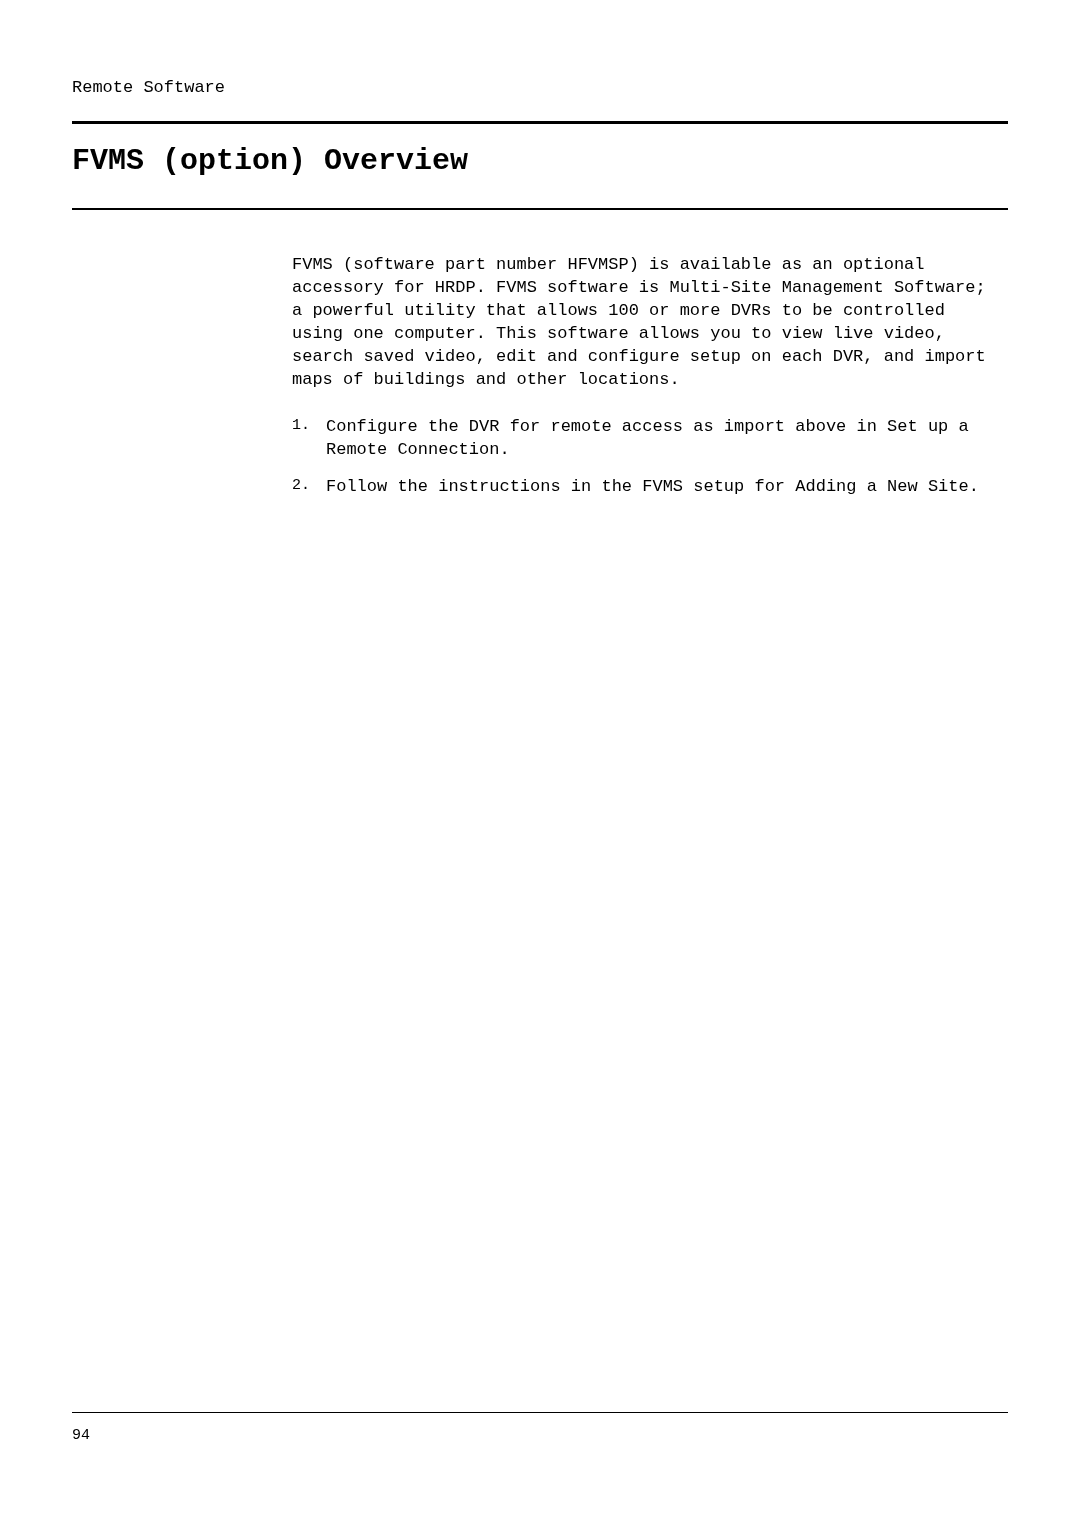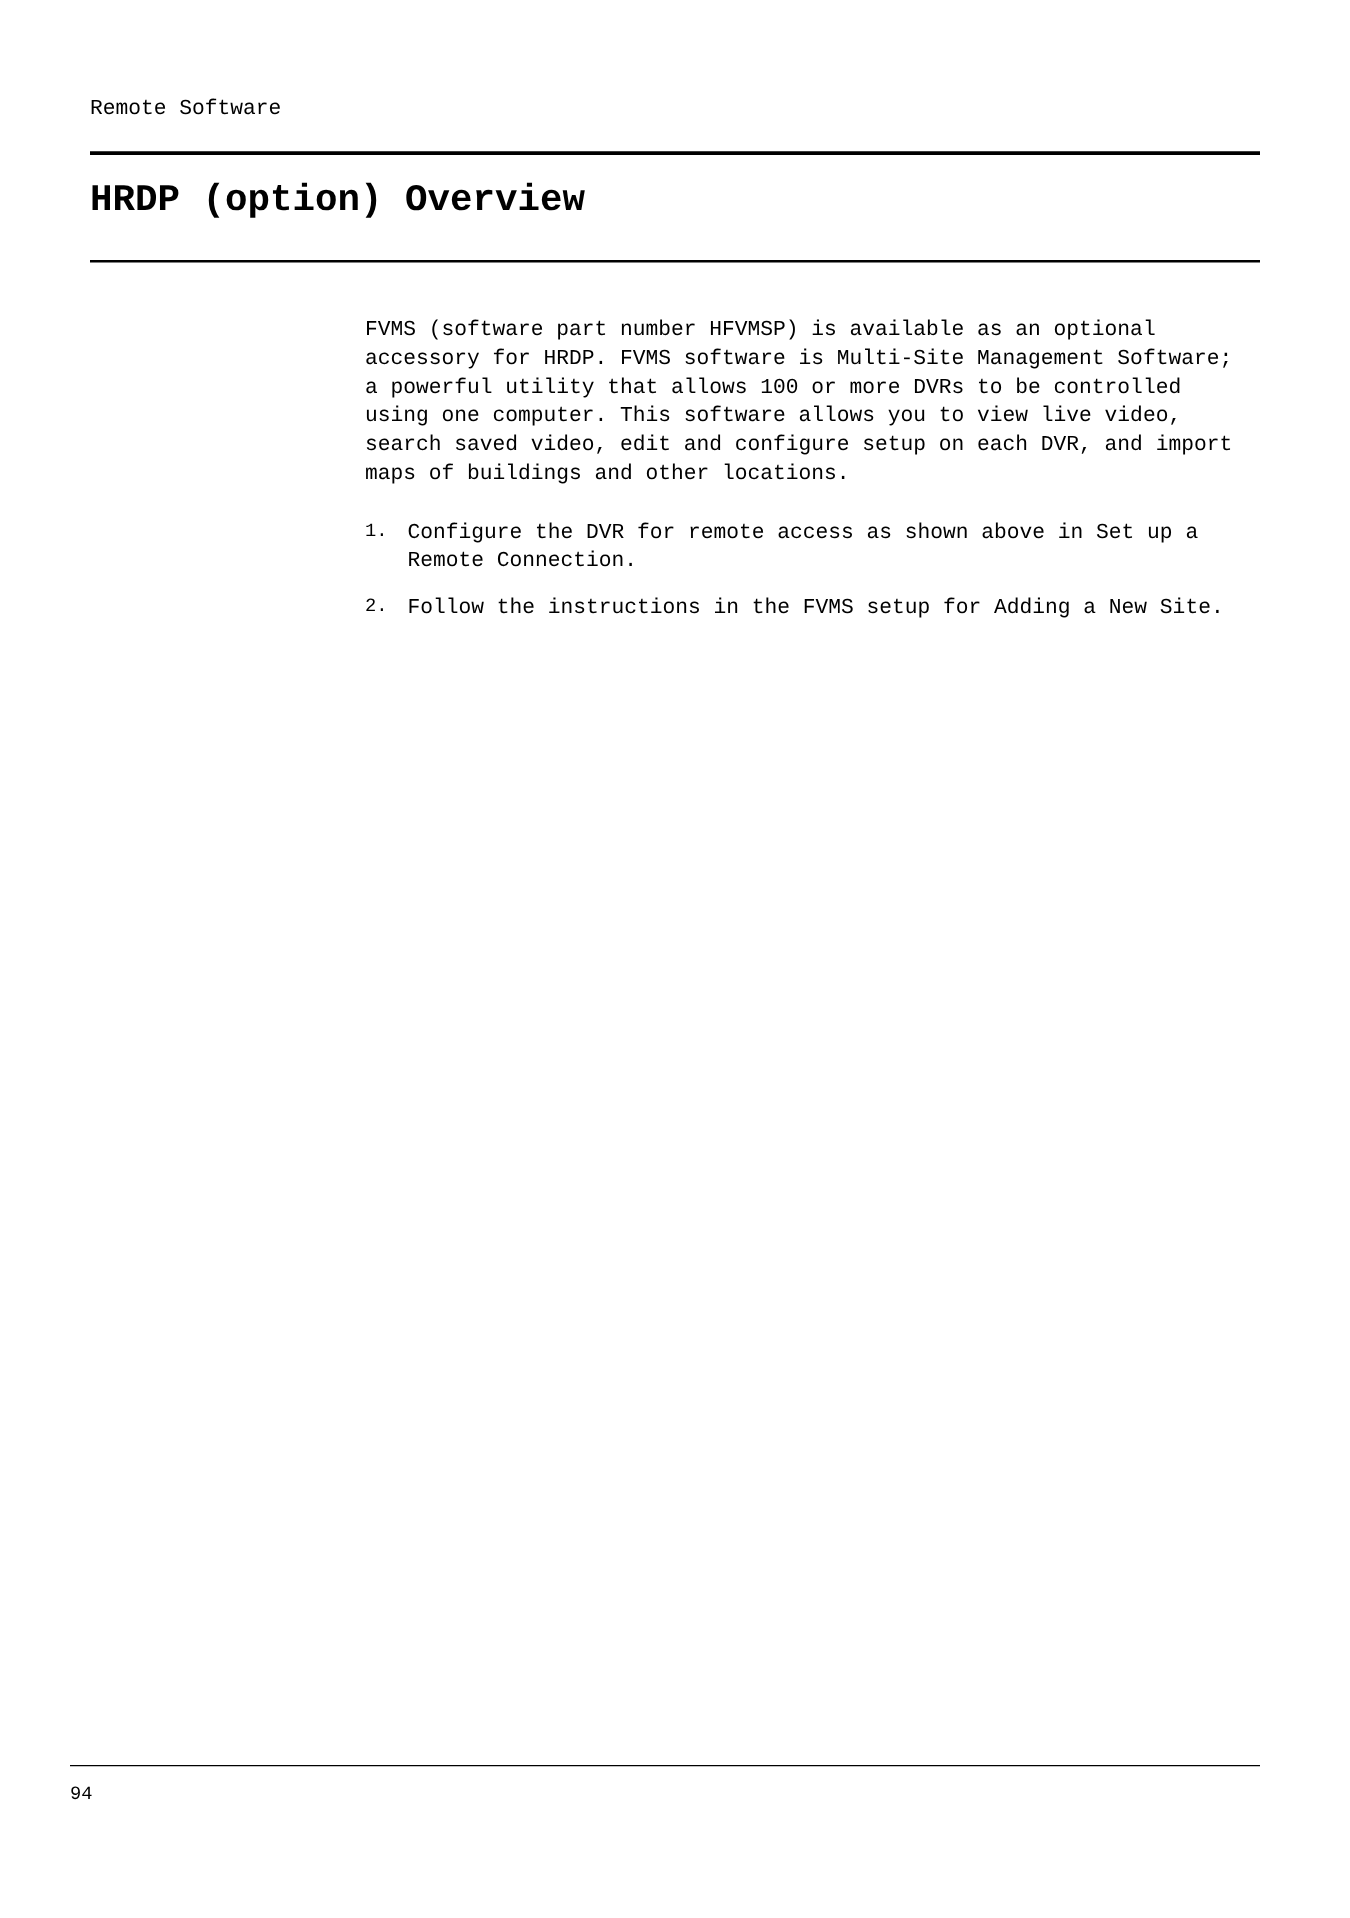--- a/index.html
+++ b/index.html
@@ -54,51 +54,51 @@
     .list-number {
       width: 34px;
       flex-shrink: 0;
       font-size: 15px;
     }
     .list-text {
       flex: 1;
     }
     .footer {
       position: absolute;
-      left: 56px;
+      left: 72px;
       right: 72px;
       bottom: 90px;
     }
     .footer-line {
       border-top: 1px solid #000;
       margin-bottom: 14px;
     }
     .page-number {
       font-size: 15px;
     }
   </style>
 </head>
 <body>
 
 <div class="page">
 
   <div class="header-text">Remote Software</div>
 
   <div class="title-block">
-    <h1 class="main-title">HRDP (option) Overview</h1>
+    <h1 class="main-title">FVMS (option) Overview</h1>
   </div>
 
 
   <div class="body-text">
     <div class="paragraph">FVMS (software part number HFVMSP) is available as an optional accessory for HRDP. FVMS software is Multi-Site Management Software; a powerful utility that allows 100 or more DVRs to be controlled using one computer. This software allows you to view live video, search saved video, edit and configure setup on each DVR, and import maps of buildings and other locations.</div>
 
     <div class="ordered-list">
       <div class="list-item">
         <div class="list-number">1.</div>
-        <div class="list-text">Configure the DVR for remote access as shown above in Set up a Remote Connection.</div>
+        <div class="list-text">Configure the DVR for remote access as import above in Set up a Remote Connection.</div>
       </div>
       <div class="list-item">
         <div class="list-number">2.</div>
         <div class="list-text">Follow the instructions in the FVMS setup for Adding a New Site.</div>
       </div>
     </div>
   </div>
 
   <div class="footer">
     <div class="footer-line"></div>

